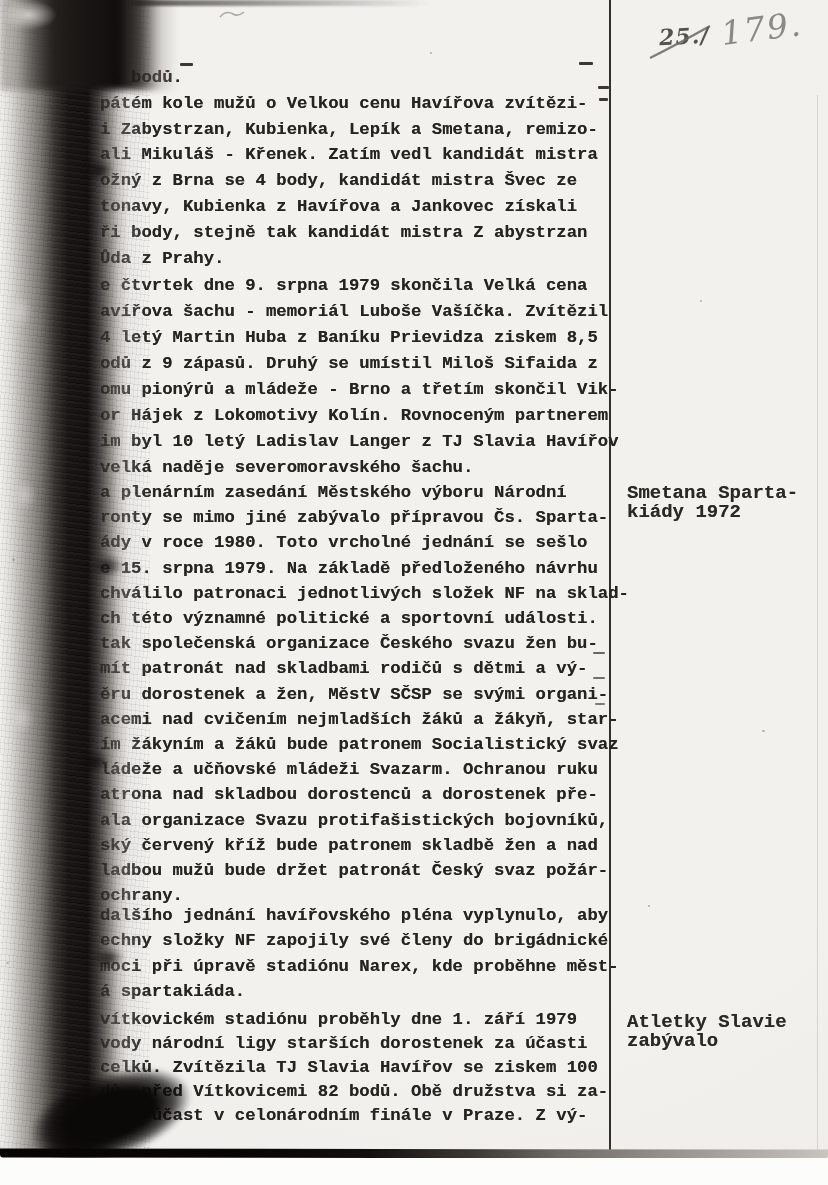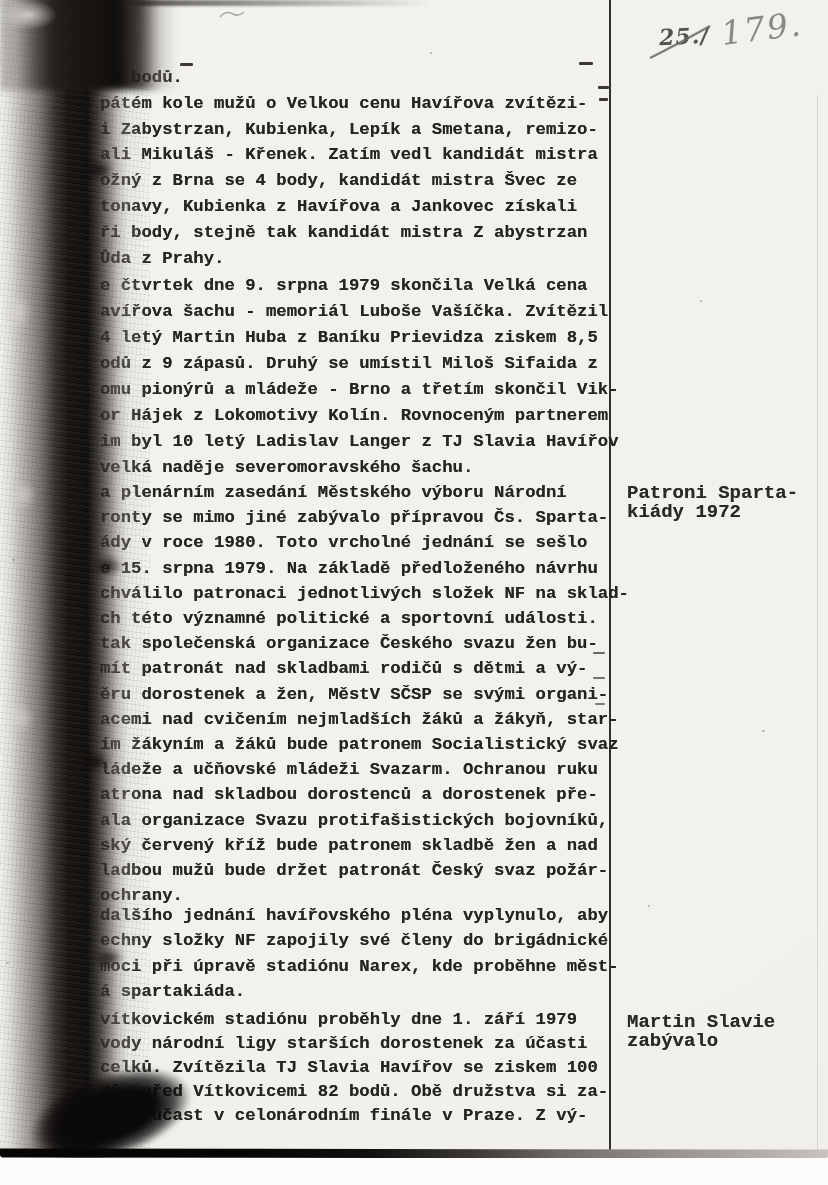--- a/index.html
+++ b/index.html
@@ -163,25 +163,25 @@
   </div>
 <div class="para" style="top:1008px;line-height:24px;">
     <div class="tline">vítkovickém stadiónu proběhly dne 1. září 1979</div>
     <div class="tline">vody národní ligy starších dorostenek za účasti</div>
     <div class="tline">celků. Zvítězila TJ Slavia Havířov se ziskem 100</div>
     <div class="tline">dů, před Vítkovicemi 82 bodů. Obě družstva si za-</div>
     <div class="tline">tila účast v celonárodním finále v Praze. Z vý-</div>
   </div>
 
 <div class="mnote" style="top:484px;">
-    <div class="tline">Patroni Sparta-</div>
+    <div class="tline">Smetana Sparta-</div>
     <div class="tline">kiády 1972</div>
   </div>
 <div class="mnote" style="top:1013px;">
-    <div class="tline">Martin Slavie</div>
+    <div class="tline">Atletky Slavie</div>
     <div class="tline">zabývalo</div>
   </div>
 
 <span class="hw hw-left">25./</span>
 <span class="hw hw-right">179.</span>
 
 <svg class="marks-svg" width="828" height="1185" viewBox="0 0 828 1185">
   <path d="M650 58 Q678 44 710 26" stroke="#6a6863" stroke-width="2.4" fill="none" opacity=".85"></path>
   <path d="M220 17 q6 -7 13 -3 q5 3 11 -2" stroke="#9a968f" stroke-width="1.6" fill="none" opacity=".8"></path>
 </svg>

